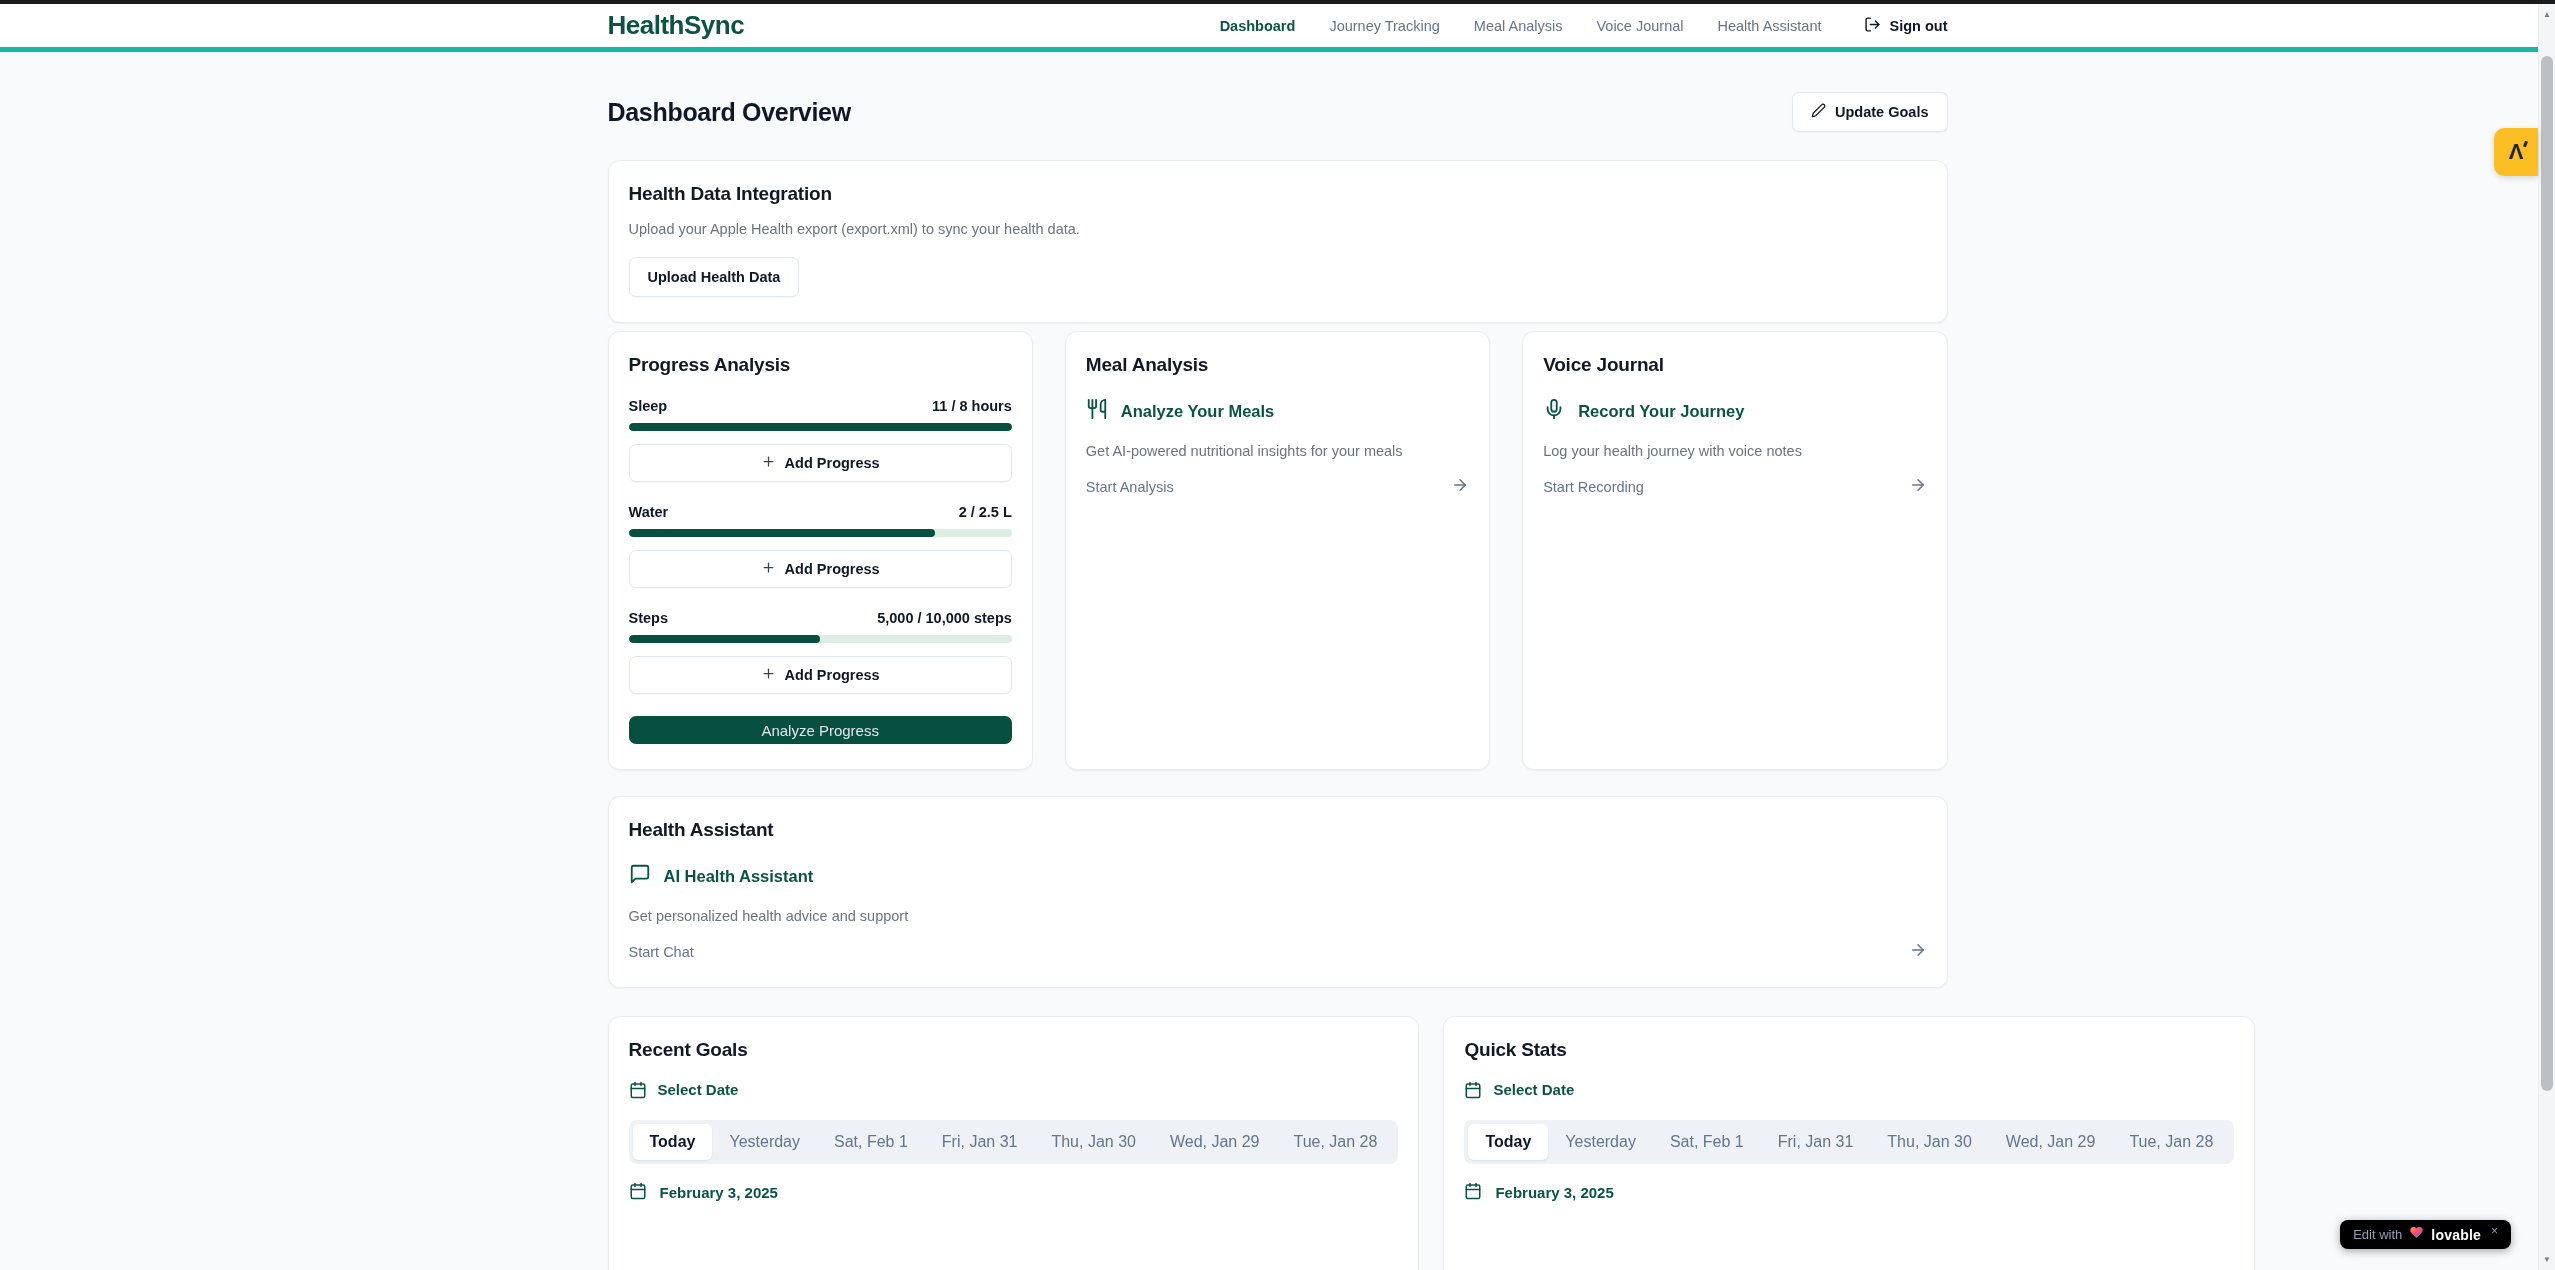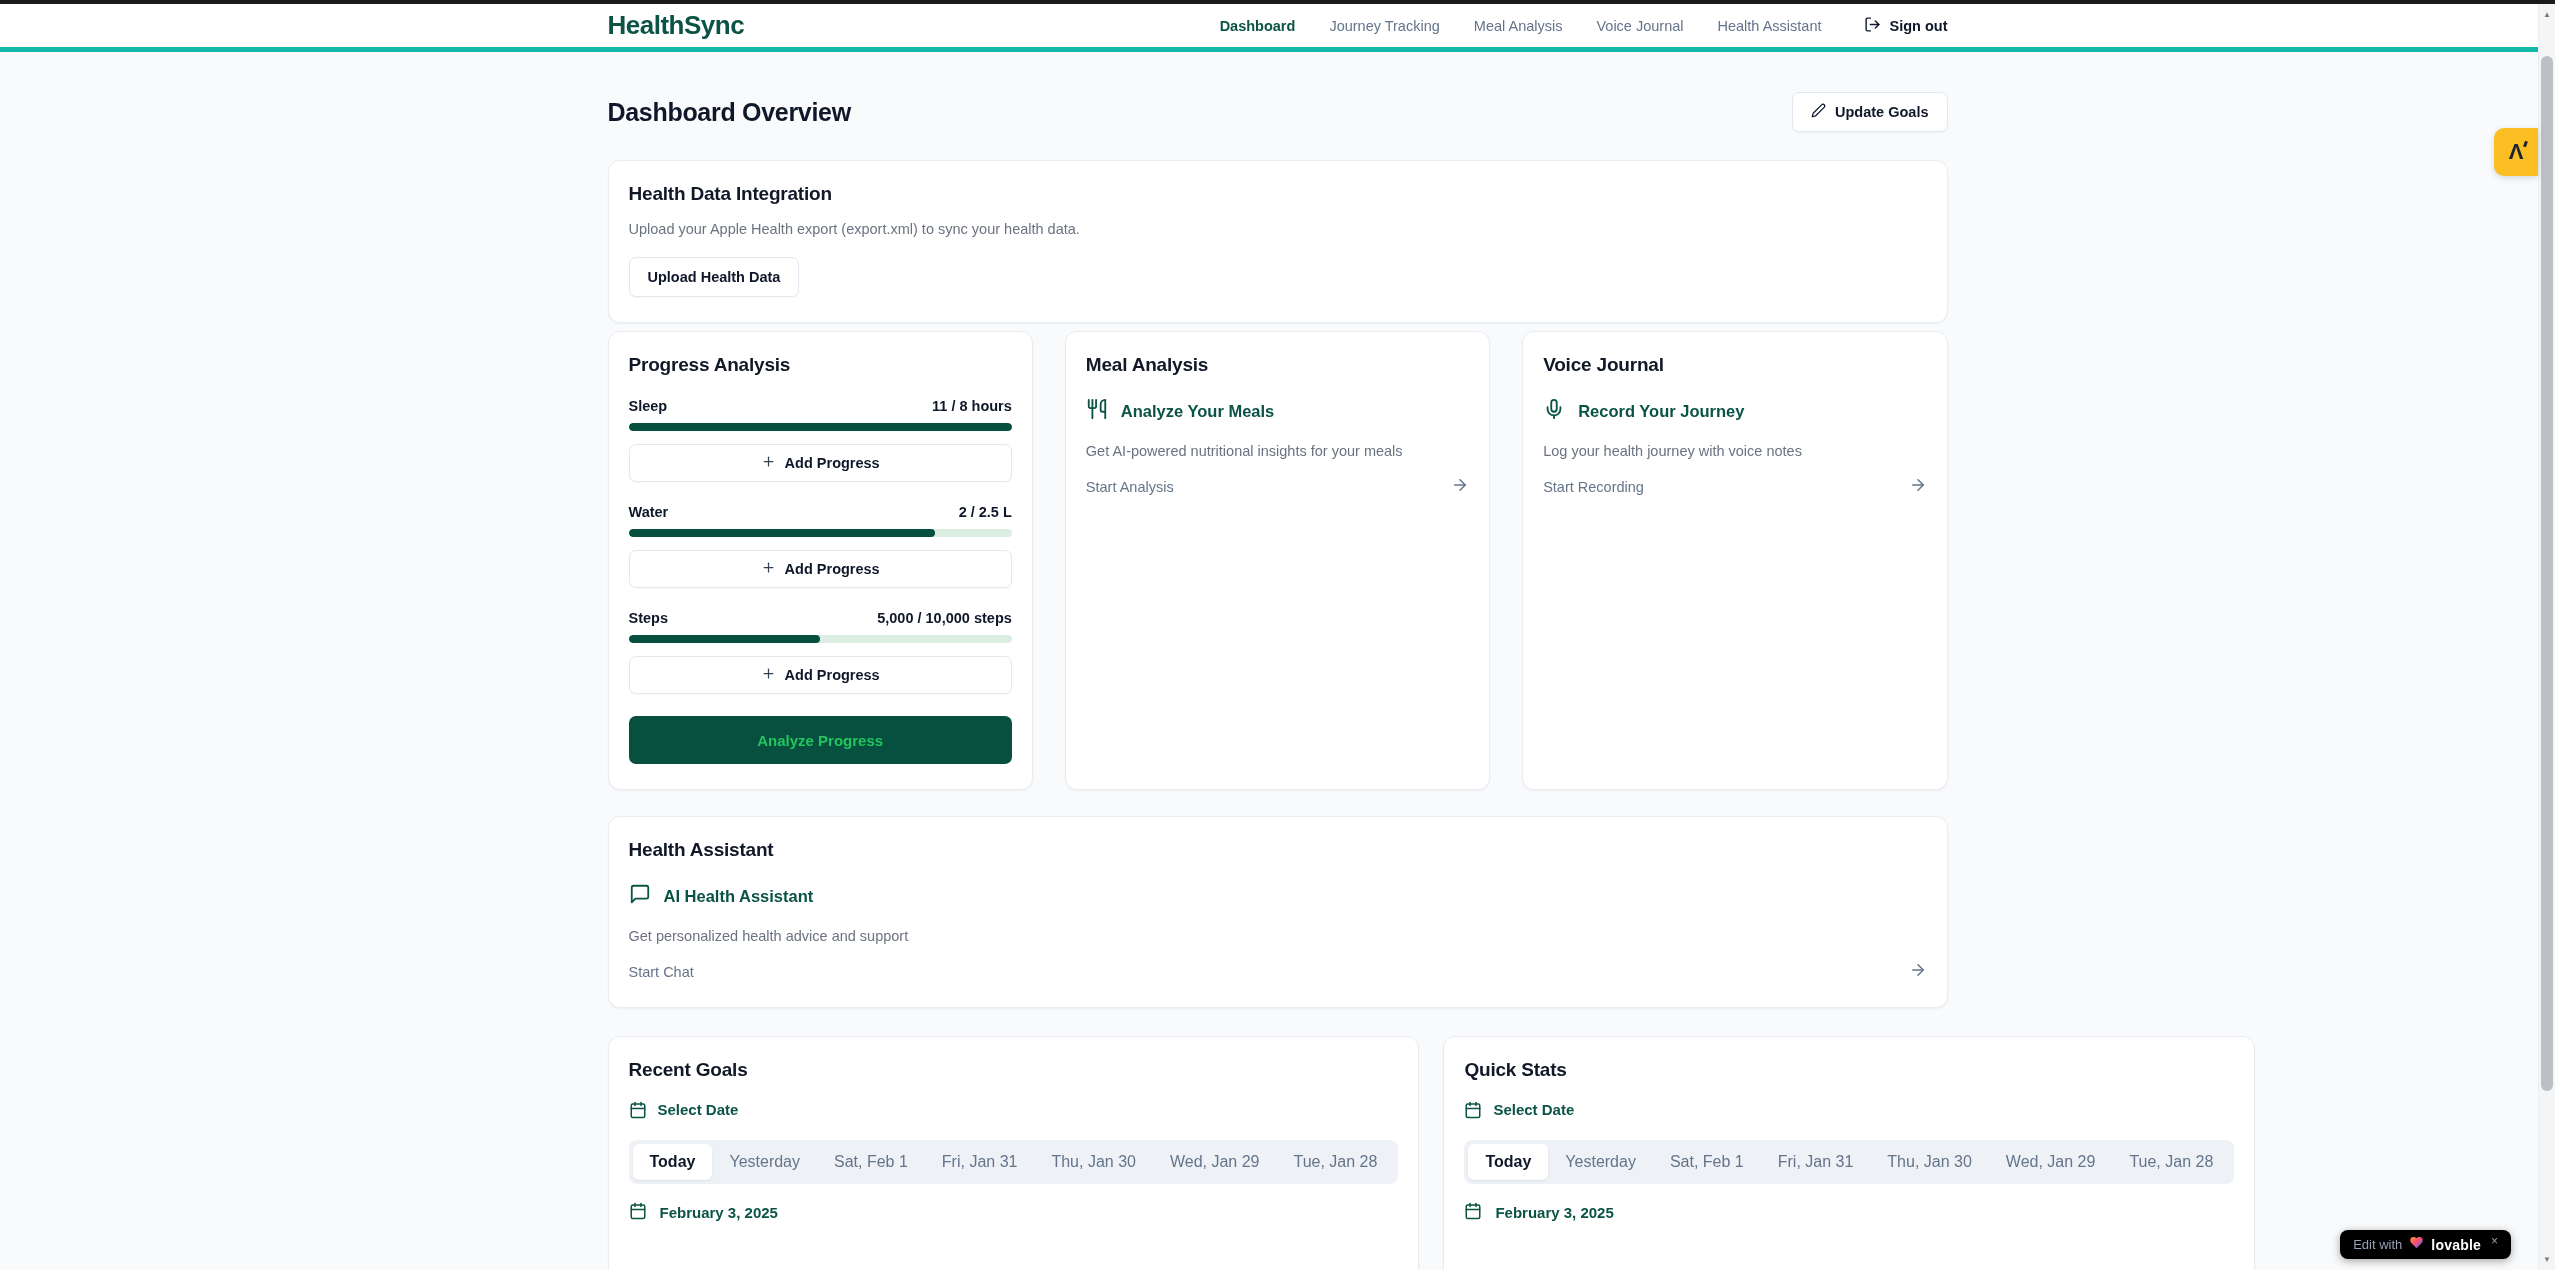--- a/index.html
+++ b/index.html
@@ -59,22 +59,22 @@
   .progress-fill { height:100%; background:#07503f; border-radius:999px; }
   .btn-add {
     margin-top:13px; width:100%; height:38px;
     display:flex; align-items:center; justify-content:center; gap:9px;
     background:#fff; border:1px solid #e2e8f0; border-radius:7px;
     font-size:14.5px; font-weight:600; color:#0f172a; cursor:pointer;
     box-shadow:0 1px 1px rgba(16,24,40,.03);
   }
   .btn-add svg { width:15px; height:15px; color:#334155; }
   .btn-solid {
-    margin-top:22px; width:100%; height:48px; border:none; border-radius:7px;
-    background:#07503f; color:#22c55e; font-size:15px; font-weight:700;
+    margin-top:22px; width:100%; height:28px; border:none; border-radius:7px;
+    background:#07503f; color:#e5e5e5; font-size:15px; font-weight:400;
     font-family:"Liberation Sans", sans-serif; cursor:pointer;
     display:flex; align-items:center; justify-content:center;
   }
 
   
   .feature-link { margin-top:22px; display:flex; align-items:center; gap:13px; cursor:pointer; }
   .feature-link svg { width:22px; height:22px; color:#0b5345; }
   .feature-link span { font-size:16.5px; font-weight:700; color:#0b5345; }
   .feature-desc { margin-top:19px; }
   .feature-action { margin-top:17px; display:flex; align-items:center; justify-content:space-between; cursor:pointer; }
@@ -95,21 +95,21 @@
     position:fixed; right:17px; top:128px; width:44px; height:48px;
     background:#fbbf24; border-radius:10px 0 0 10px;
     display:flex; align-items:center; justify-content:center;
     box-shadow:0 2px 6px rgba(0,0,0,.15); cursor:pointer; z-index:50;
   }
   .fab .lambda { font-size:22px; font-weight:800; color:#1f2430; line-height:1; position:relative; }
   .fab .lambda::after { content:""; position:absolute; top:0; right:-4px; width:3px; height:6px; background:#1f2430; transform:rotate(20deg); }
 
   
   .lovable-badge {
-    position:fixed; right:44px; bottom:11px; height:29px;
+    position:fixed; right:44px; bottom:21px; height:29px;
     background:#000; border-radius:8px; padding:0 13px;
     display:flex; align-items:center; gap:7px; z-index:55;
     box-shadow:0 2px 8px rgba(0,0,0,.35); cursor:pointer;
   }
   .lovable-badge .edit-with { font-size:13px; color:#93a0b4; }
   .lovable-badge svg { width:15px; height:15px; }
   .lovable-badge .brand { font-size:14px; font-weight:700; color:#fff; letter-spacing:.2px; }
   .lovable-badge .close { font-size:12px; color:#9ca3af; margin-left:3px; align-self:flex-start; margin-top:4px; cursor:pointer; }
 
   

